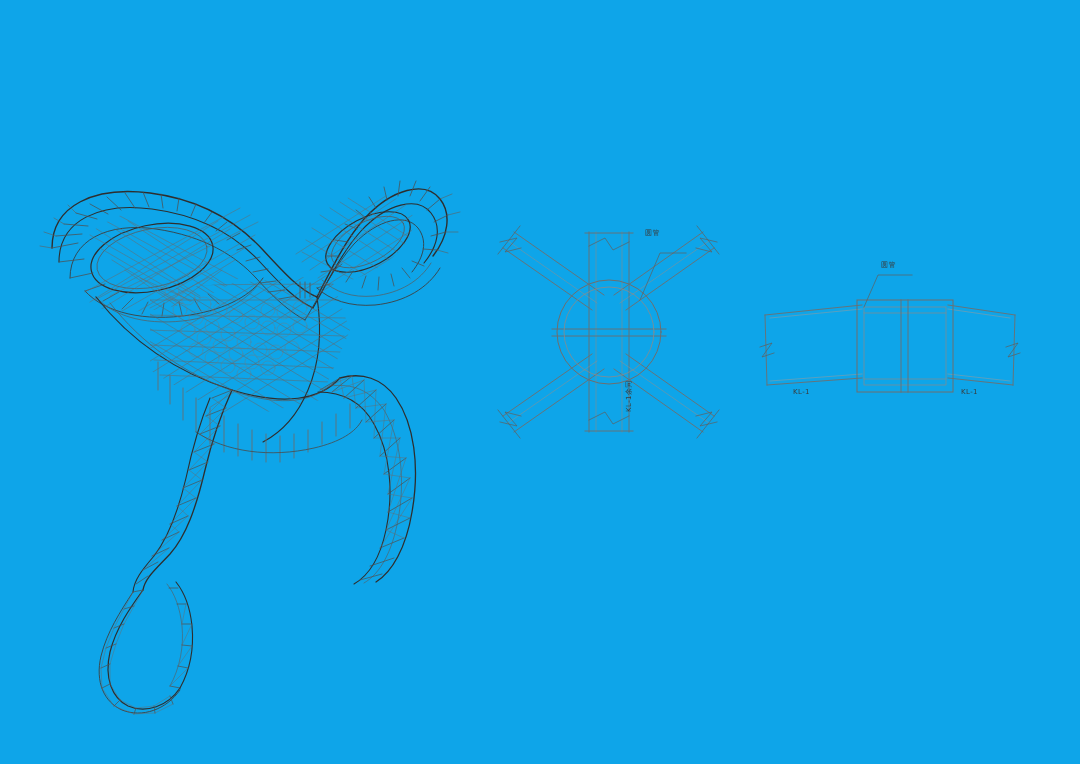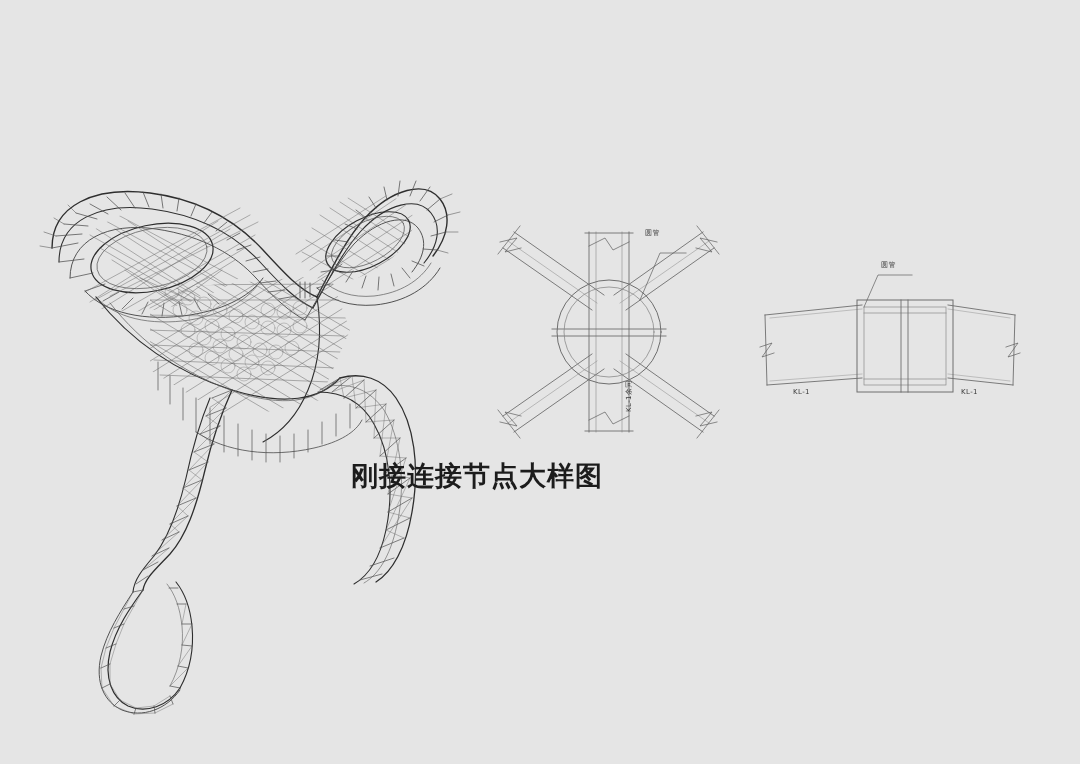--- a/index.html
+++ b/index.html
@@ -4,21 +4,21 @@
 <style>
   html, body {
     margin: 0;
     padding: 0;
     background: #ffffff;
   }
   #sheet {
     position: relative;
     width: 1080px;
     height: 764px;
-    background: #e5e5e5;
+    background: #0ea5e9;
     overflow: hidden;
     font-family: "Liberation Sans", sans-serif;
   }
   .layer {
     position: absolute;
     top: 0;
     left: 0;
   }
   #drawing-title {
     position: absolute;
@@ -449,17 +449,14 @@
       </g>
     </g>
   </svg>
 
   <div class="cad-label" style="left:881px; top:260px;">圆管</div>
 
   <div class="cad-label" style="left:793px; top:388px;">KL-1</div>
 
   <div class="cad-label" style="left:961px; top:388px;">KL-1</div>
 
-  <div id="drawing-title">
-    <span class="title-inner">刚接连接节点大样图</span>
-  </div>
 
 </div>
 
 </body></html>

